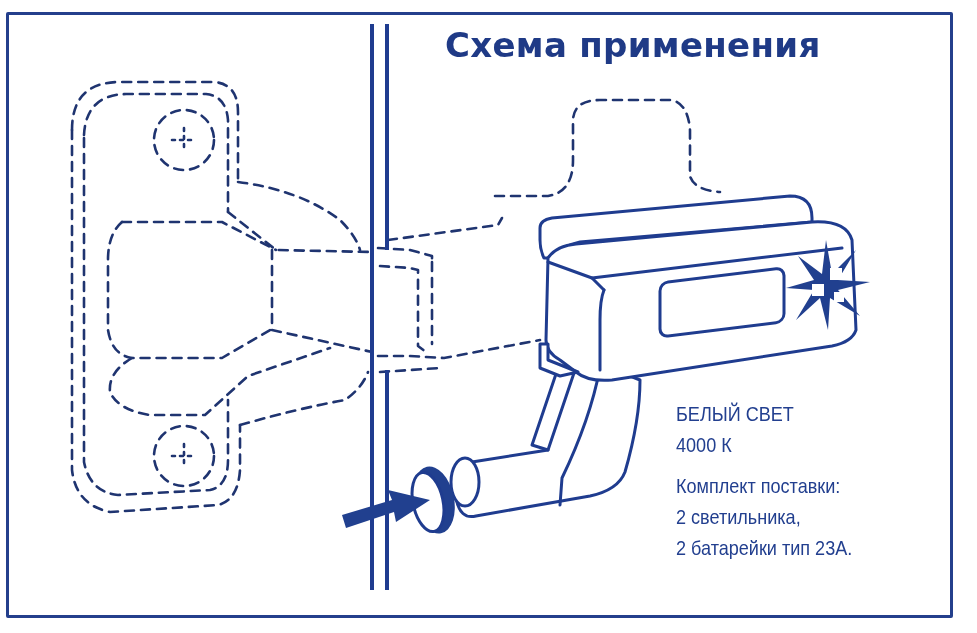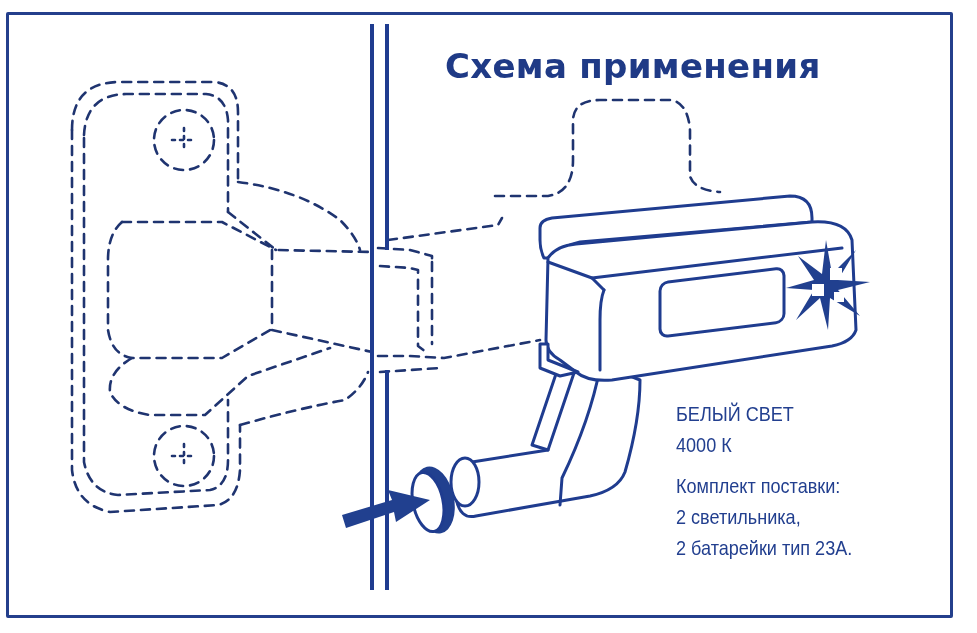--- a/index.html
+++ b/index.html
@@ -4,21 +4,21 @@
 <style>
   html, body { margin:0; padding:0; background:#ffffff; }
   body { width:977px; height:633px; position:relative; overflow:hidden; }
   .frame {
     position:absolute; left:6px; top:12px; width:947px; height:606px;
     border:3px solid #243f8c; border-radius:2px; box-sizing:border-box;
   }
   .title {
     position:absolute; left:445px; top:25px;
     font-family:"DejaVu Sans", sans-serif; font-weight:bold; font-size:34px;
-    color:#1f3a86; letter-spacing:0.3px; white-space:nowrap;margin-top:21px;
+    color:#1f3a86; letter-spacing:0.3px; white-space:nowrap;
   }
   .art { position:absolute; left:0; top:0; }
   .info {
     position:absolute; left:676px; top:398px;
     font-family:"Liberation Sans", sans-serif; color:#223f8f;
     font-size:21px; line-height:31px; transform:scaleX(0.86); transform-origin:left top;
     white-space:nowrap;
   }
   .info .gap { height:10px; }
   .d { fill:none; stroke:#1f3470; stroke-width:2.6; stroke-dasharray:9 7; stroke-linecap:round; stroke-linejoin:round; }

